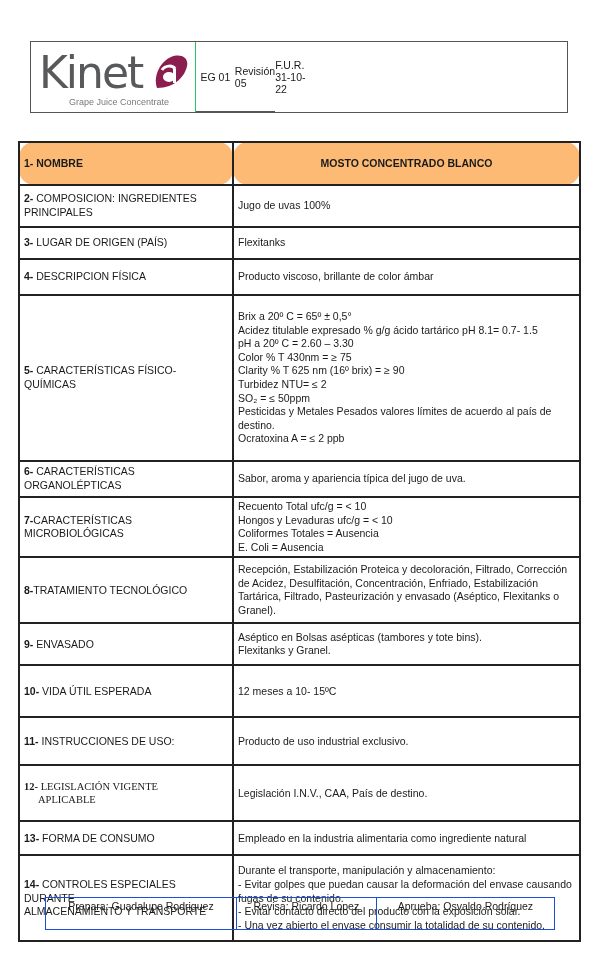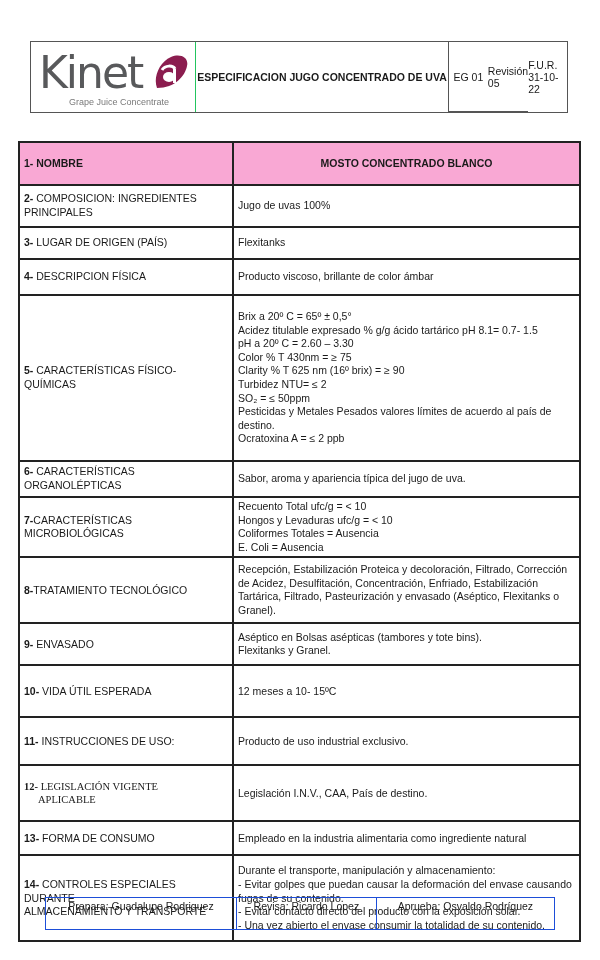--- a/index.html
+++ b/index.html
@@ -13,21 +13,21 @@
   .logo-sub { position: absolute; left: 38px; top: 55px; font-size: 9px; color: #7a7a7a; }
   .hdr-title { flex: 1; display: flex; align-items: center; justify-content: center; font-size: 10.5px; font-weight: bold; border-right: 1px solid #555; }
   .hdr-meta { width: 118px; display: flex; }
   .hdr-meta div { flex: 1; display: flex; align-items: center; justify-content: center; font-size: 10.5px; border-bottom: 1px solid #555; }
   .hdr-meta div:last-child { border-bottom: none; }
 
   
   table.spec { position: absolute; left: 18px; top: 141px; width: 563px; border-collapse: collapse; font-size: 10.5px; }
   table.spec td { border: 2px solid #222; padding: 2px 4px; vertical-align: middle; line-height: 13.6px; }
   table.spec td.k { width: 204px; }
-  table.spec tr.first td { background: #f9a8d4; font-weight: bold; height: 37px; }
+  table.spec tr.first td { background: #fdba74; font-weight: bold; height: 37px; border-radius: 15px; }
   table.spec tr.first td.v { text-align: center; }
   .num { font-weight: bold; }
   .indent { padding-left: 14px; display: inline-block; }
   .lines div { white-space: nowrap; }
 
   
   table.sig { position: absolute; left: 45px; top: 897px; width: 510px; border-collapse: collapse; font-size: 10.5px; }
   table.sig td { border: 1px solid #1d4ed8; height: 28px; text-align: center; vertical-align: top; padding-top: 2px; }
 </style>
 </head>
@@ -37,21 +37,20 @@
   <div class="hdr-logo">
     <span class="logo-word">Kinet</span>
     <svg class="logo-a" viewBox="0 0 38 36">
       <path d="M6 34 C2 24 8 8 20 3 C30 -1 38 4 36 12 C34 22 24 34 6 34 Z" fill="#8b1d4f"></path>
       <ellipse cx="18" cy="23" rx="6" ry="5" fill="#ffffff"></ellipse>
       <path d="M11 16 C14 11 22 11 24 15" stroke="#ffffff" stroke-width="3" fill="none"></path>
       <rect x="22" y="15" width="3" height="14" fill="#ffffff"></rect>
     </svg>
     <span class="logo-sub">Grape Juice Concentrate</span>
   </div>
-  <div class="hdr-title">ESPECIFICACION JUGO CONCENTRADO DE UVA</div>
   <div class="hdr-meta">
     <div>EG 01</div>
     <div>Revisión 05</div>
     <div>F.U.R. 31-10-22</div>
   </div>
 </div>
 
 <table class="spec">
   <tbody id="spec-body">
       <tr class="first">

